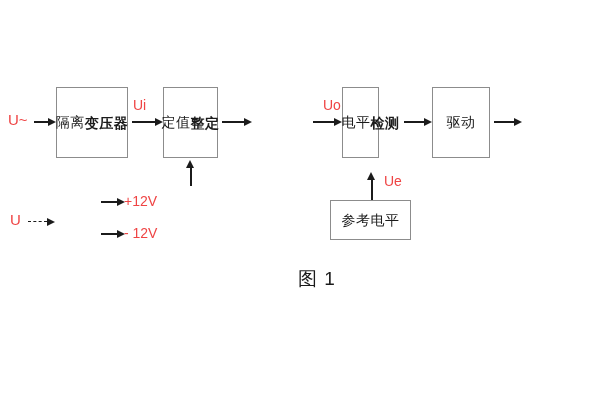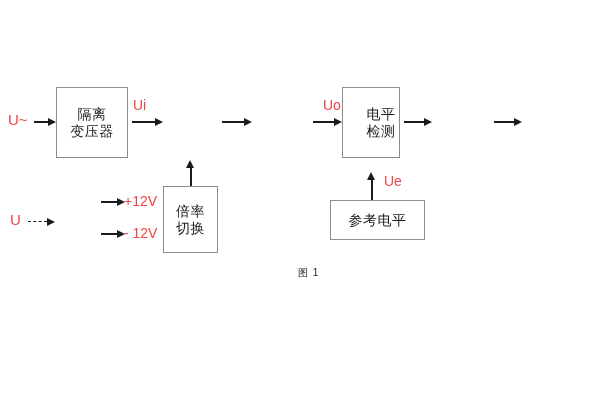--- a/index.html
+++ b/index.html
@@ -16,33 +16,32 @@
     overflow: hidden;
   }
 
   
   .block {
     position: absolute;
     box-sizing: border-box;
     border: 1.5px solid #8c8c8c;
     background: #ffffff;
     display: flex;
-    flex-direction: column;
     align-items: center;
     justify-content: center;
     color: #1b1b1b;
     font-size: 14px;
     line-height: 1.05;
   }
   .block .ln {
     display: block;
     white-space: nowrap;
     letter-spacing: 0.5px;
   }
-  .block .ln + .ln { margin-top: 2px; }
+  .block .ln + .ln { margin-top: 2px; font-weight: bold; }
   .block.single .ln { margin-top: 0; }
 
   
   .lbl {
     position: absolute;
     color: #ef4444;
     font-size: 14px;
     white-space: nowrap;
     line-height: 1;
   }
@@ -96,21 +95,21 @@
     width: 0;
     height: 0;
     border-left: 4.5px solid transparent;
     border-right: 4.5px solid transparent;
     border-bottom: 8px solid #1b1b1b;
   }
 
   
   #caption {
     position: absolute;
-    font-size: 10px;
+    font-size: 19px;
     color: #1b1b1b;
     letter-spacing: 1px;
   }
 </style>
 </head>
 <body>
 
 <div id="canvas">
 
   <div class="lbl big" style="left:8px; top:112px;">U~</div>
@@ -125,44 +124,51 @@
     <span class="ln">变压器</span>
   </div>
 
   <div class="lbl" style="left:133px; top:98px;">Ui</div>
 
   <div class="harrow" style="left:132px; top:117px; width:31px;">
     <div class="shaft" style="width:23px;"></div>
     <div class="head" style="left:23px;"></div>
   </div>
 
+  <div class="block" style="left:163px; top:87px; width:55px; height:71px;">
+    <span class="ln">定值</span>
+    <span class="ln">整定</span>
+  </div>
 
   <div class="harrow" style="left:222px; top:117px; width:30px;">
     <div class="shaft" style="width:22px;"></div>
     <div class="head" style="left:22px;"></div>
   </div>
 
 
   <div class="lbl" style="left:323px; top:98px;">Uo</div>
 
   <div class="harrow" style="left:313px; top:117px; width:29px;">
     <div class="shaft" style="width:21px;"></div>
     <div class="head" style="left:21px;"></div>
   </div>
 
-  <div class="block" style="left:342px; top:87px; width:58px; height:71px;padding-left:20px;">
+  <div class="block" style="left:342px; top:87px; width:37px; height:71px;padding-left:20px;">
     <span class="ln">电平</span>
     <span class="ln">检测</span>
   </div>
 
   <div class="harrow" style="left:404px; top:117px; width:28px;">
     <div class="shaft" style="width:20px;"></div>
     <div class="head" style="left:20px;"></div>
   </div>
 
+  <div class="block single" style="left:432px; top:87px; width:58px; height:71px;">
+    <span class="ln">驱动</span>
+  </div>
 
   <div class="harrow" style="left:494px; top:117px; width:28px;">
     <div class="shaft" style="width:20px;"></div>
     <div class="head" style="left:20px;"></div>
   </div>
 
 
   <div class="lbl big" style="left:10px; top:212px;">U</div>
 
   <div class="harrow" style="left:28px; top:217px; width:28px;">
@@ -176,31 +182,27 @@
     <div class="head" style="left:16px;"></div>
   </div>
   <div class="lbl" style="left:124px; top:194px;">+12V</div>
 
   <div class="harrow" style="left:101px; top:229px; width:24px;">
     <div class="shaft" style="width:16px;"></div>
     <div class="head" style="left:16px;"></div>
   </div>
   <div class="lbl" style="left:124px; top:226px;">- 12V</div>
 
-  <div class="block" style="left:163px; top:186px; width:55px; height:67px;">
-    <span class="ln">倍率</span>
-    <span class="ln">切换</span>
-  </div>
 
   <div class="varrow" style="left:186px; top:160px; height:26px;">
     <div class="head"></div>
     <div class="shaft" style="height:22px;"></div>
   </div>
 
-  <div class="block single" style="left:330px; top:200px; width:95px; height:40px;">
+  <div class="block single" style="left:330px; top:200px; width:81px; height:40px;">
     <span class="ln">参考电平</span>
   </div>
 
   <div class="varrow" style="left:367px; top:172px; height:28px;">
     <div class="head"></div>
     <div class="shaft" style="height:24px;"></div>
   </div>
 
   <div class="lbl" style="left:384px; top:174px;">Ue</div>
 

